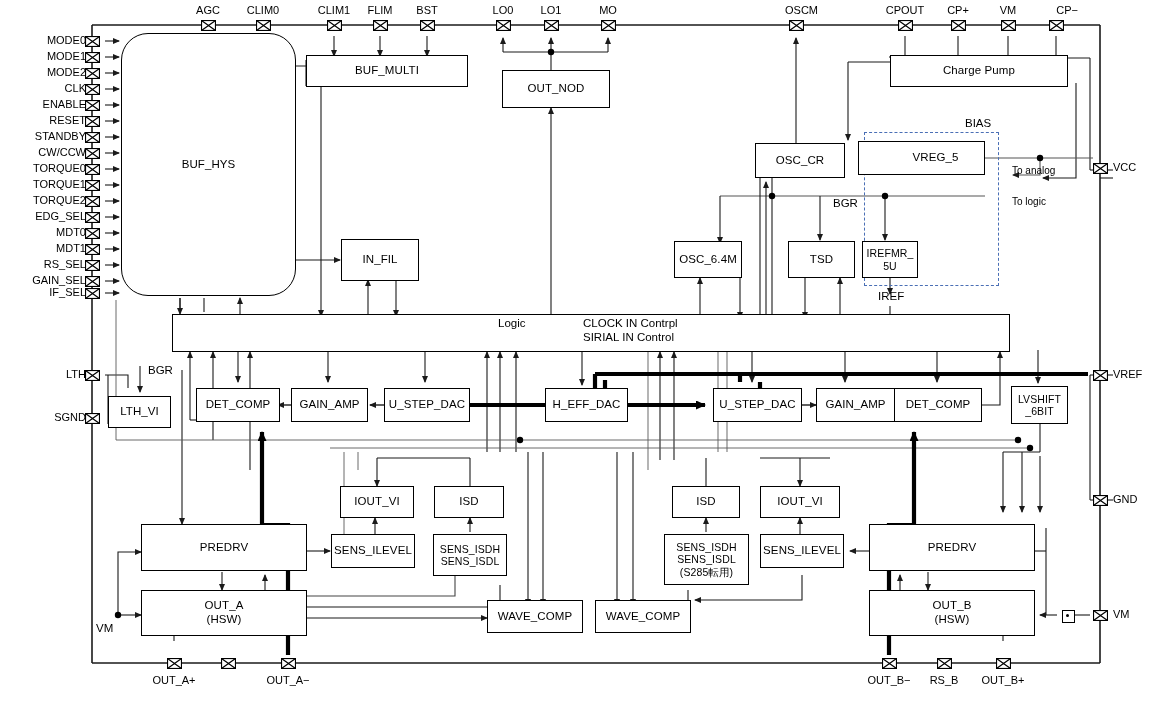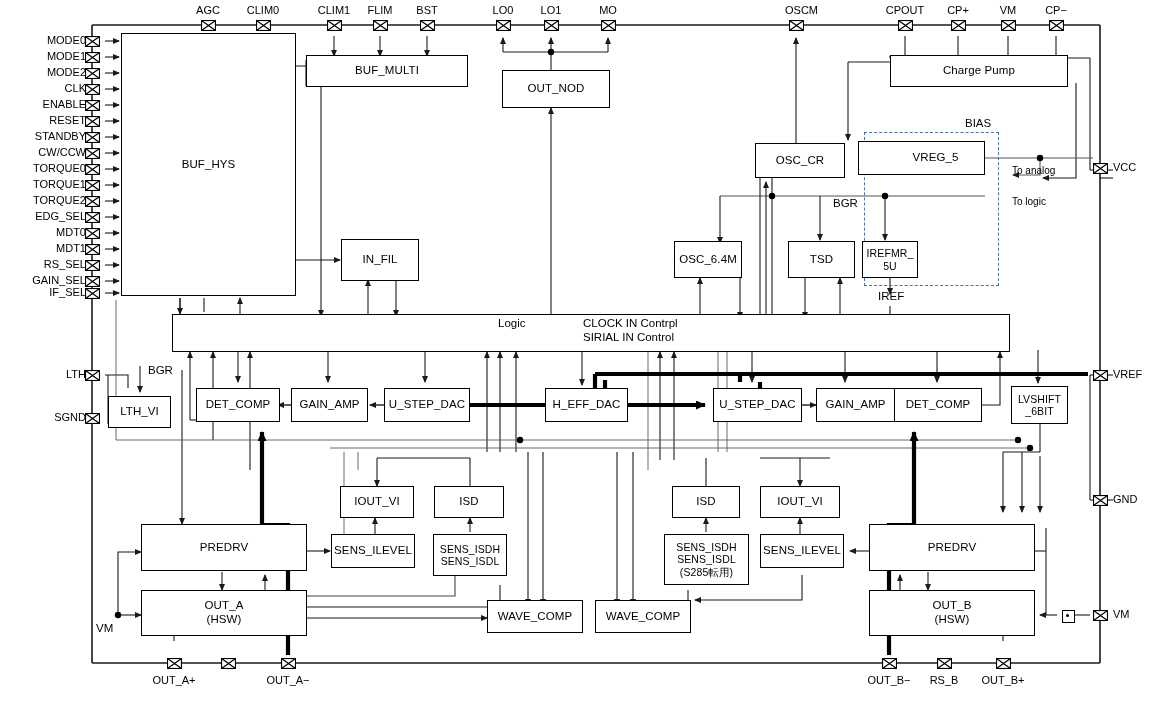--- a/index.html
+++ b/index.html
@@ -272,21 +272,21 @@
       <circle cx="885" cy="196" r="3.2"></circle>
       <circle cx="772" cy="196" r="3.2"></circle>
       <circle cx="1040" cy="158" r="3.2"></circle>
       <circle cx="118" cy="615" r="3.2"></circle>
       <circle cx="520" cy="440" r="3.2"></circle>
       <circle cx="1018" cy="440" r="3.2"></circle>
       <circle cx="1030" cy="448" r="3.2"></circle>
     </g>
   </svg>
 
-  <div class="blk" style="left:121px;top:33px;width:175px;height:263px;">
+  <div class="blk" style="left:121px;top:33px;width:175px;height:263px;border-radius:27px;">
       <span>BUF_HYS</span>
     </div>
 
   <div class="blk" style="left:306px;top:55px;width:162px;height:32px;">
       <span>BUF_MULTI</span>
     </div>
 
   <div class="blk" style="left:341px;top:239px;width:78px;height:42px;">
       <span>IN_FIL</span>
     </div>
@@ -624,21 +624,21 @@
           <path d="M0.5,0.5 L14.5,10.5 M14.5,0.5 L0.5,10.5" stroke="#000" stroke-width="1.2"></path>
         </svg>
       </div>
       <div class="pinlabel" style="left: 986px; top: 4px; width: 44px; text-align: center;">VM</div>
       <div class="pad" style="left: 1048.5px; top: 19.5px;">
         <svg width="15" height="11" viewBox="0 0 15 11">
           <rect x="0.5" y="0.5" width="14" height="10" fill="#fff" stroke="#000" stroke-width="1.2"></rect>
           <path d="M0.5,0.5 L14.5,10.5 M14.5,0.5 L0.5,10.5" stroke="#000" stroke-width="1.2"></path>
         </svg>
       </div>
-      <div class="pinlabel" style="left: 1034px; top: 4px; width: 44px; text-align: center;">CP−</div>
+      <div class="pinlabel" style="left: 1034px; top: 4px; width: 44px; text-align: right;">CP−</div>
       <div class="pad" style="left: 1092.5px; top: 162.5px;">
         <svg width="15" height="11" viewBox="0 0 15 11">
           <rect x="0.5" y="0.5" width="14" height="10" fill="#fff" stroke="#000" stroke-width="1.2"></rect>
           <path d="M0.5,0.5 L14.5,10.5 M14.5,0.5 L0.5,10.5" stroke="#000" stroke-width="1.2"></path>
         </svg>
       </div>
       <div class="pinlabel r" style="top: 161px; left: 1113px;">VCC</div>
       <div class="pad" style="left: 1092.5px; top: 369.5px;">
         <svg width="15" height="11" viewBox="0 0 15 11">
           <rect x="0.5" y="0.5" width="14" height="10" fill="#fff" stroke="#000" stroke-width="1.2"></rect>

